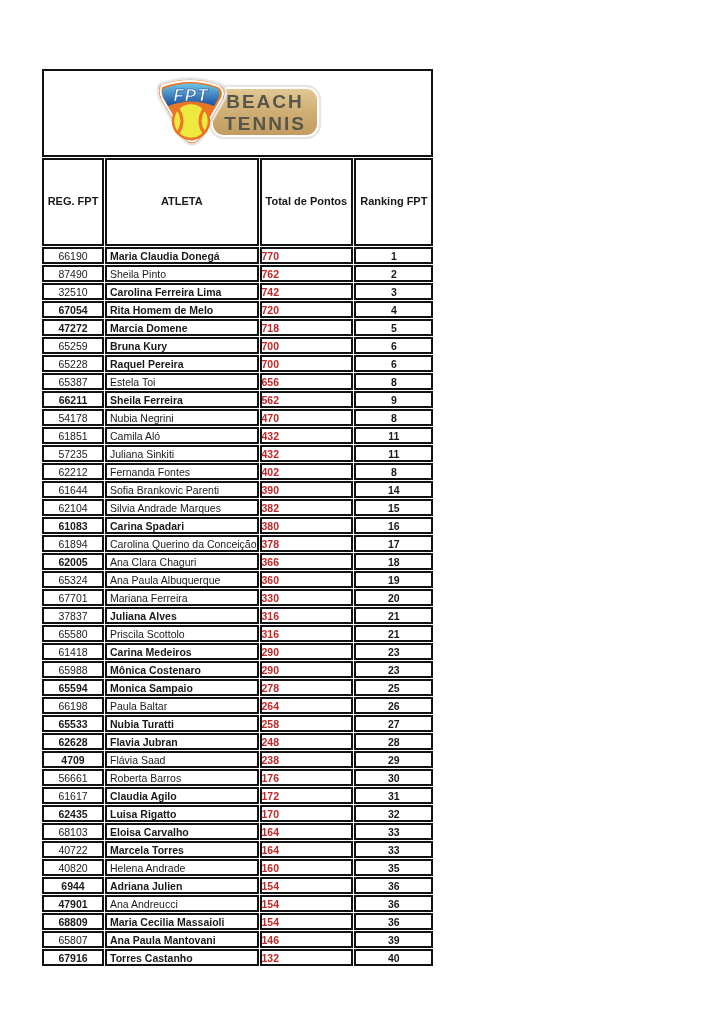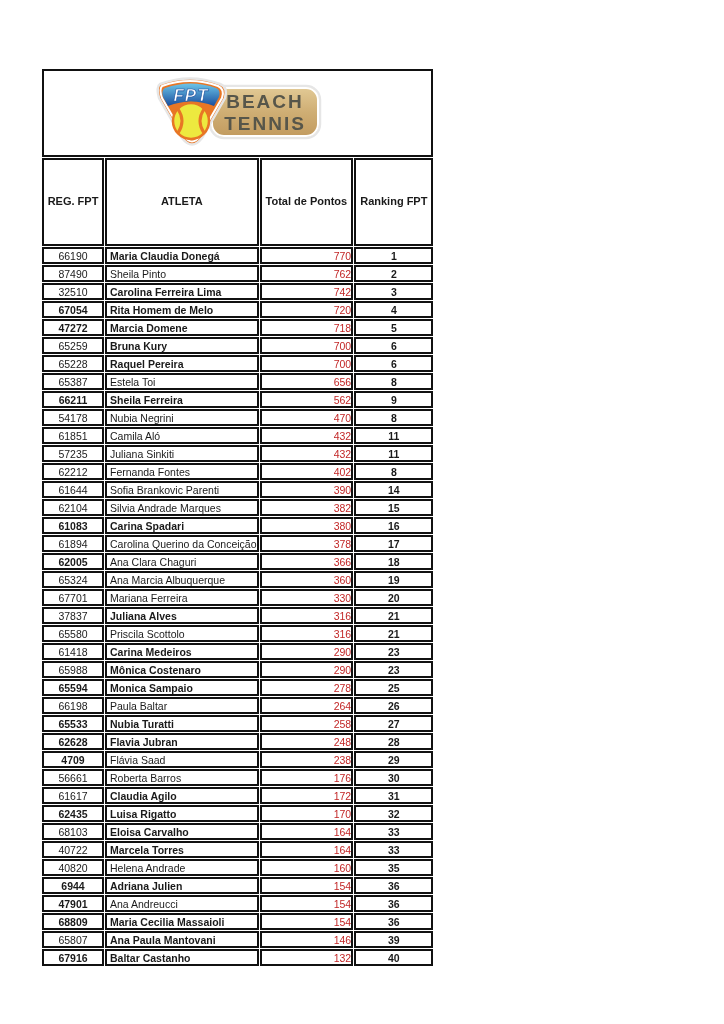--- a/index.html
+++ b/index.html
@@ -18,21 +18,21 @@
     overflow:hidden;white-space:nowrap;background:#ffffff;
     padding:0;
   }
   td.logo-cell{height:85px;text-align:center;vertical-align:middle;}
   th{height:88px;font-size:11px;font-weight:bold;color:#1a1a1a;
      text-align:center;vertical-align:middle;white-space:normal;line-height:1.25;}
   th.h-pts,th.h-rank{padding:0 4px;}
   tbody td{height:17px;font-size:10.5px;color:#1a1a1a;vertical-align:middle;}
   td.reg{text-align:center;}
   td.name{text-align:left;padding-left:3px;}
-  td.pts{text-align:right;font-weight:normal;}
+  td.pts{text-align:left;font-weight:bold;}
   td.rank{text-align:center;font-weight:bold;}
   .b{font-weight:bold;}
   .logo-wrap{display:inline-block;line-height:0;}
 </style>
 </head>
 <body>
 
 <table class="ranking-table">
   <colgroup>
     <col style="width:62px">
@@ -186,21 +186,21 @@
         <td class="rank b">17</td>
       </tr>
       <tr>
         <td class="reg b">62005</td>
         <td class="name">Ana Clara Chaguri</td>
         <td class="pts b" style="color: rgb(194, 38, 38);">366</td>
         <td class="rank b">18</td>
       </tr>
       <tr>
         <td class="reg">65324</td>
-        <td class="name">Ana Marcia Albuquerque</td>
+        <td class="name">Ana Paula Albuquerque</td>
         <td class="pts b" style="color: rgb(194, 38, 38);">360</td>
         <td class="rank b">19</td>
       </tr>
       <tr>
         <td class="reg">67701</td>
         <td class="name">Mariana Ferreira</td>
         <td class="pts b" style="color: rgb(194, 38, 38);">330</td>
         <td class="rank b">20</td>
       </tr>
       <tr>
@@ -312,18 +312,18 @@
         <td class="rank b">36</td>
       </tr>
       <tr>
         <td class="reg">65807</td>
         <td class="name b">Ana Paula Mantovani</td>
         <td class="pts b" style="color: rgb(194, 38, 38);">146</td>
         <td class="rank b">39</td>
       </tr>
       <tr>
         <td class="reg b">67916</td>
-        <td class="name b">Baltar Castanho</td>
+        <td class="name b">Torres Castanho</td>
         <td class="pts b" style="color: rgb(194, 38, 38);">132</td>
         <td class="rank b">40</td>
       </tr>
     </tbody>
 </table>
 
 </body></html>

